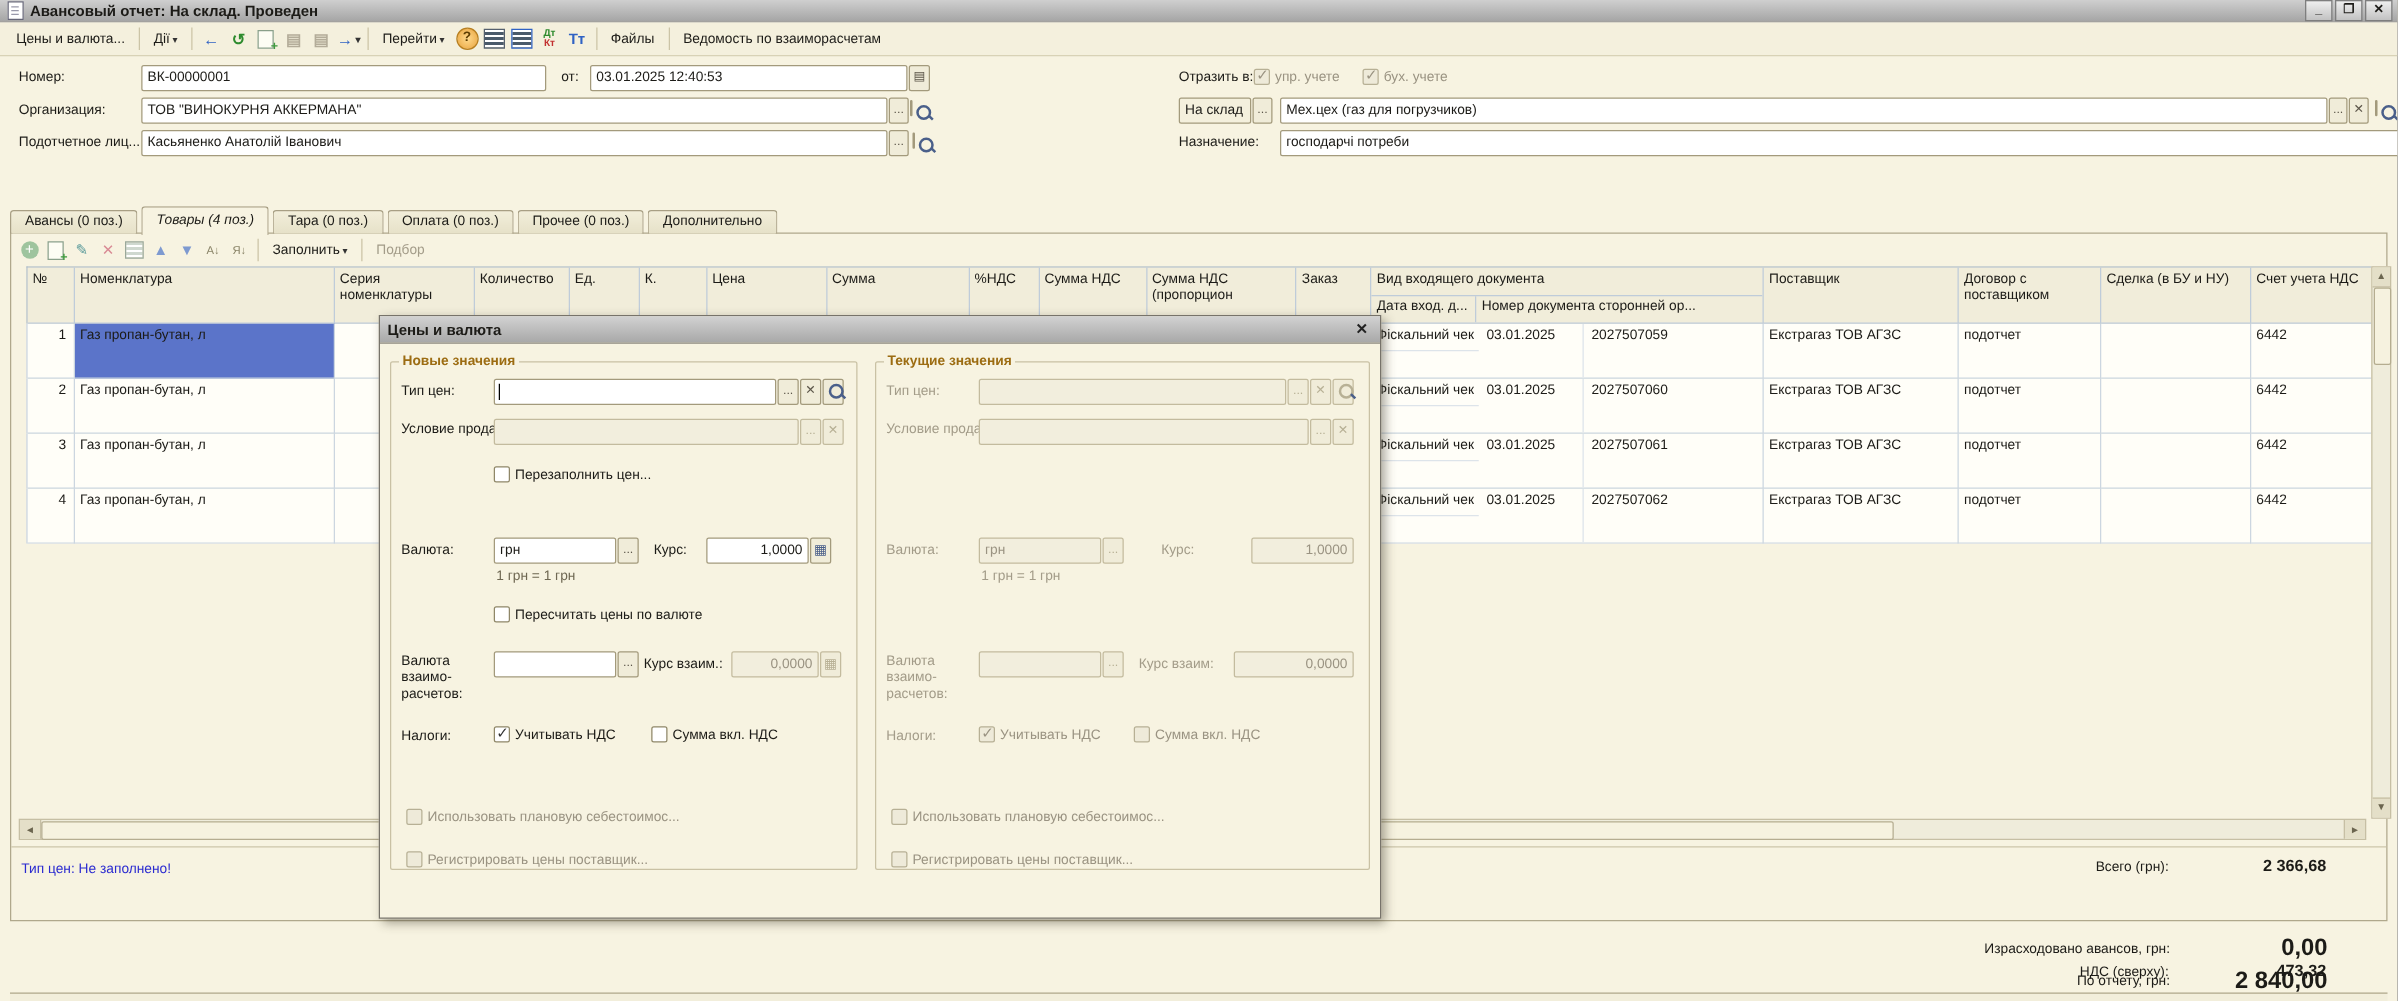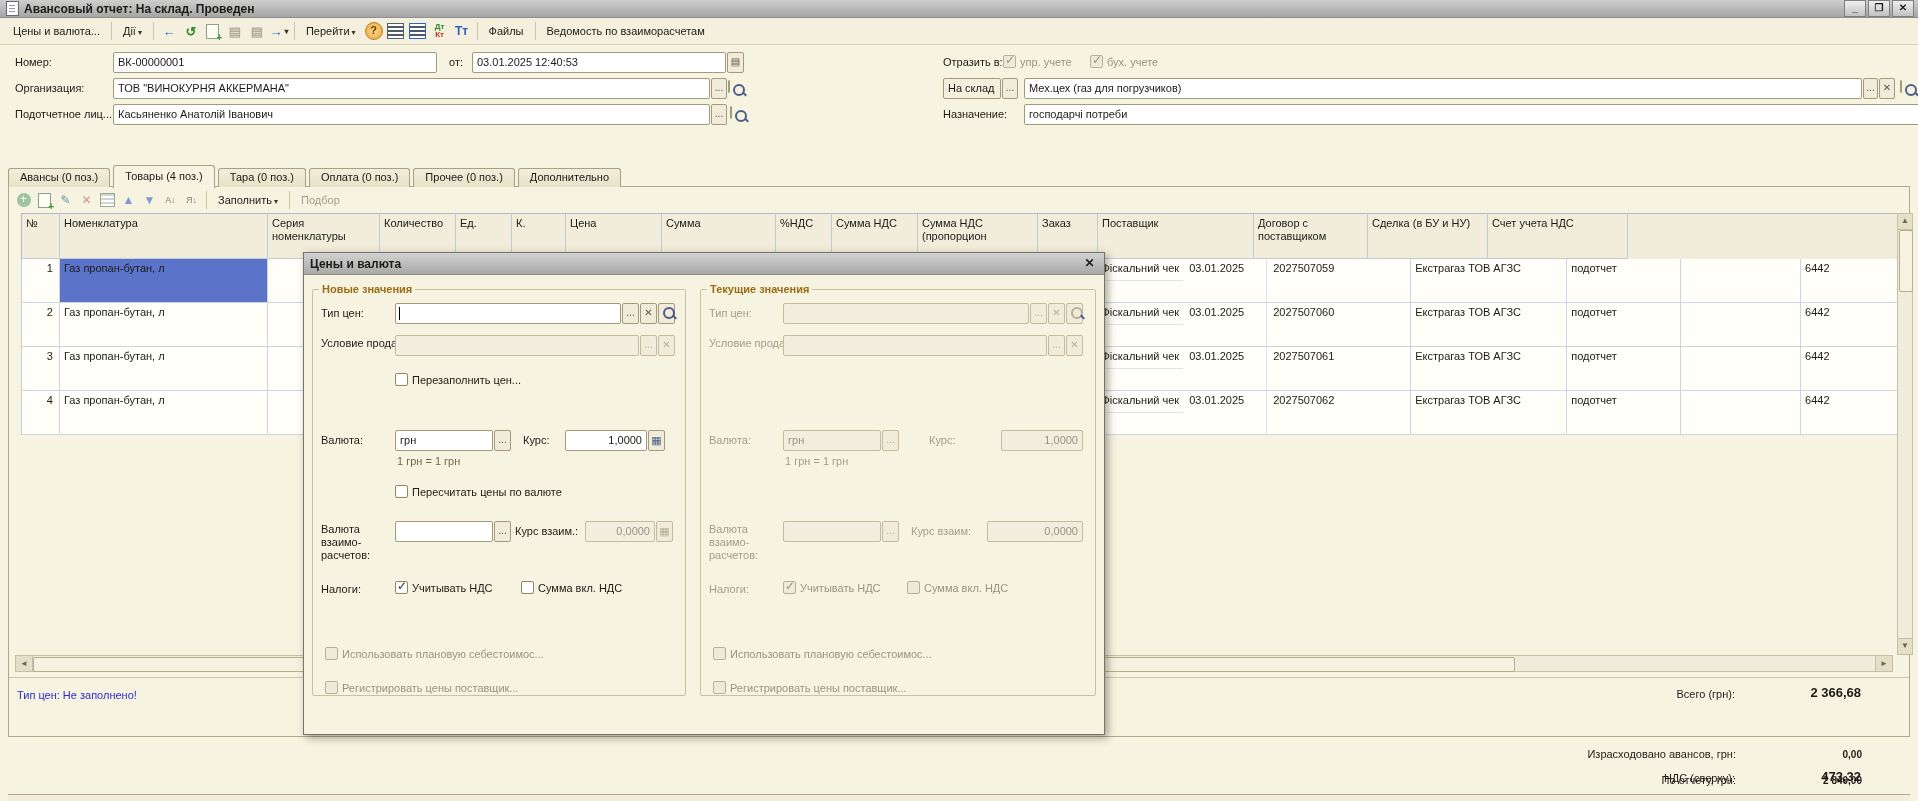--- a/index.html
+++ b/index.html
@@ -46,21 +46,21 @@
   .cb .box{width:13px;height:13px;box-sizing:border-box;border:1px solid #8f english;border:1px solid #8f8768;
      background:#fff;margin-right:4px;border-radius:2px;position:relative;}
   .cb.checked .box:after{content:"✓";position:absolute;left:1px;top:-3px;font-size:12px;color:#333;}
   .cb.dis .box{background:#eeead9;border-color:#b7b095;}
   .cb.dis{color:#9a9382;}
   .cb.dis.checked .box:after{color:#9a9382;}
   
   .tabs{position:absolute;left:8px;top:164px;height:23px;display:flex;align-items:flex-end;z-index:4;text-align:center;}
   .tab{height:19px;box-sizing:border-box;border:1px solid #a89f84;border-bottom:none;border-radius:3px 3px 0 0;
     background:linear-gradient(#f2eeda,#e6e1c8);padding:2px 11px 0;margin-right:3px;white-space:nowrap;}
-  .tab.active{height:23px;background:#f7f3e1;position:relative;top:1px;padding-top:4px;}
+  .tab.active{height:23px;background:#f7f3e1;position:relative;top:1px;padding-top:4px;font-style:italic;}
   
   .panel{position:absolute;left:8px;top:186px;width:1902px;height:551px;box-sizing:border-box;
     border:1px solid #b0a88c;background:#f7f3e1;}
   .ptb{position:absolute;left:4px;top:2px;height:22px;display:flex;align-items:center;}
   .gico{width:19px;height:19px;display:inline-flex;align-items:center;justify-content:center;margin:0 1px;font-size:12px;}
   .g-add{width:14px;height:14px;border-radius:50%;background:#3f9a3f;color:#fff;font-size:12px;line-height:13px;text-align:center;}
   .g-add.pale{background:#9ec49e;}
   .g-doc{width:11px;height:13px;background:#fdfdf4;border:1px solid #8aa08a;position:relative;}
   .g-doc:after{content:"+";position:absolute;right:-4px;bottom:-5px;color:#3f9a3f;font-weight:bold;font-size:10px;}
   .g-grid{width:13px;height:12px;background:
@@ -101,21 +101,21 @@
   .hscroll .th{position:absolute;left:17px;top:1px;height:13px;width:1480px;background:#f6f2df;border:1px solid #b5ad90;border-radius:2px;}
   
   .sep-tot{position:absolute;left:0;top:490px;width:100%;height:1px;background:#cdc6aa;}
   .warn{position:absolute;left:8px;top:502px;color:#2b2bd0;}
   .totrow{position:absolute;right:48px;display:flex;align-items:flex-end;}
   .totrow .tl{margin-right:8px;color:#1c1b17;}
   .totrow .tv{width:118px;text-align:right;font-weight:bold;font-size:13px;}
   .t1{top:498px;}.t2{top:556px;margin-top:26px;}
   .t3{position:absolute;right:56px;top:748px;display:flex;align-items:center;}
   .t3 .tl,.t4 .tl{margin-right:8px;}
-  .t3 .tv,.t4 .tv{width:118px;text-align:right;font-weight:bold;font-size:10px;}
+  .t3 .tv,.t4 .tv{width:118px;text-align:right;font-weight:bold;font-size:19px;}
   .t4{position:absolute;right:56px;top:774px;display:flex;align-items:center;}
   .bstrip{position:absolute;left:8px;top:794px;width:1902px;height:7px;border-top:1px solid #b0a88c;background:#f2eedb;}
   
   .dialog{position:absolute;left:303px;top:252px;width:802px;height:483px;z-index:50;
     background:#f7f3e1;border:1px solid #77736a;box-shadow:3px 3px 8px rgba(60,55,40,.45);box-sizing:border-box;}
   .dtitle{height:22px;background:linear-gradient(#d2d2d2,#a8a8a8);border-bottom:1px solid #8f8b80;
     display:flex;align-items:center;padding:0 6px;box-sizing:border-box;}
   .dtitle .t{font-weight:bold;font-size:12px;flex:1;}
   .dclose{width:17px;height:15px;text-align:center;line-height:14px;font-weight:bold;font-size:12px;color:#222;}
   .grp{position:absolute;top:30px;height:413px;border:1px solid #c9c1a4;border-radius:2px;margin:0;padding:0;box-sizing:border-box;}
@@ -270,20 +270,27 @@
           <span class="hc w-ser">Серия номенклатуры</span>
           <span class="hc w-qty">Количество</span>
           <span class="hc w-unit">Ед.</span>
           <span class="hc w-k">К.</span>
           <span class="hc w-price">Цена</span>
           <span class="hc w-sum">Сумма</span>
           <span class="hc w-vatp">%НДС</span>
           <span class="hc w-vats">Сумма НДС</span>
           <span class="hc w-vatprop">Сумма НДС (пропорцион</span>
           <span class="hc w-order">Заказ</span>
+          <span class="hc w-docgroup hgroup">
+            <span class="top">Вид входящего документа</span>
+            <span class="bot">
+              <span class="sub first">Дата вход. д...</span>
+              <span class="sub">Номер документа сторонней ор...</span>
+            </span>
+          </span>
           <span class="hc w-supp">Поставщик</span>
           <span class="hc w-contr">Договор с поставщиком</span>
           <span class="hc w-deal">Сделка (в БУ и НУ)</span>
           <span class="hc w-acct">Счет учета НДС</span>
         </div>
 
         <div class="trow">
           <span class="tc rnum w-num">1</span>
           <span class="tc sel w-nom">Газ пропан-бутан, л</span>
           <span class="tc w-ser"></span>

